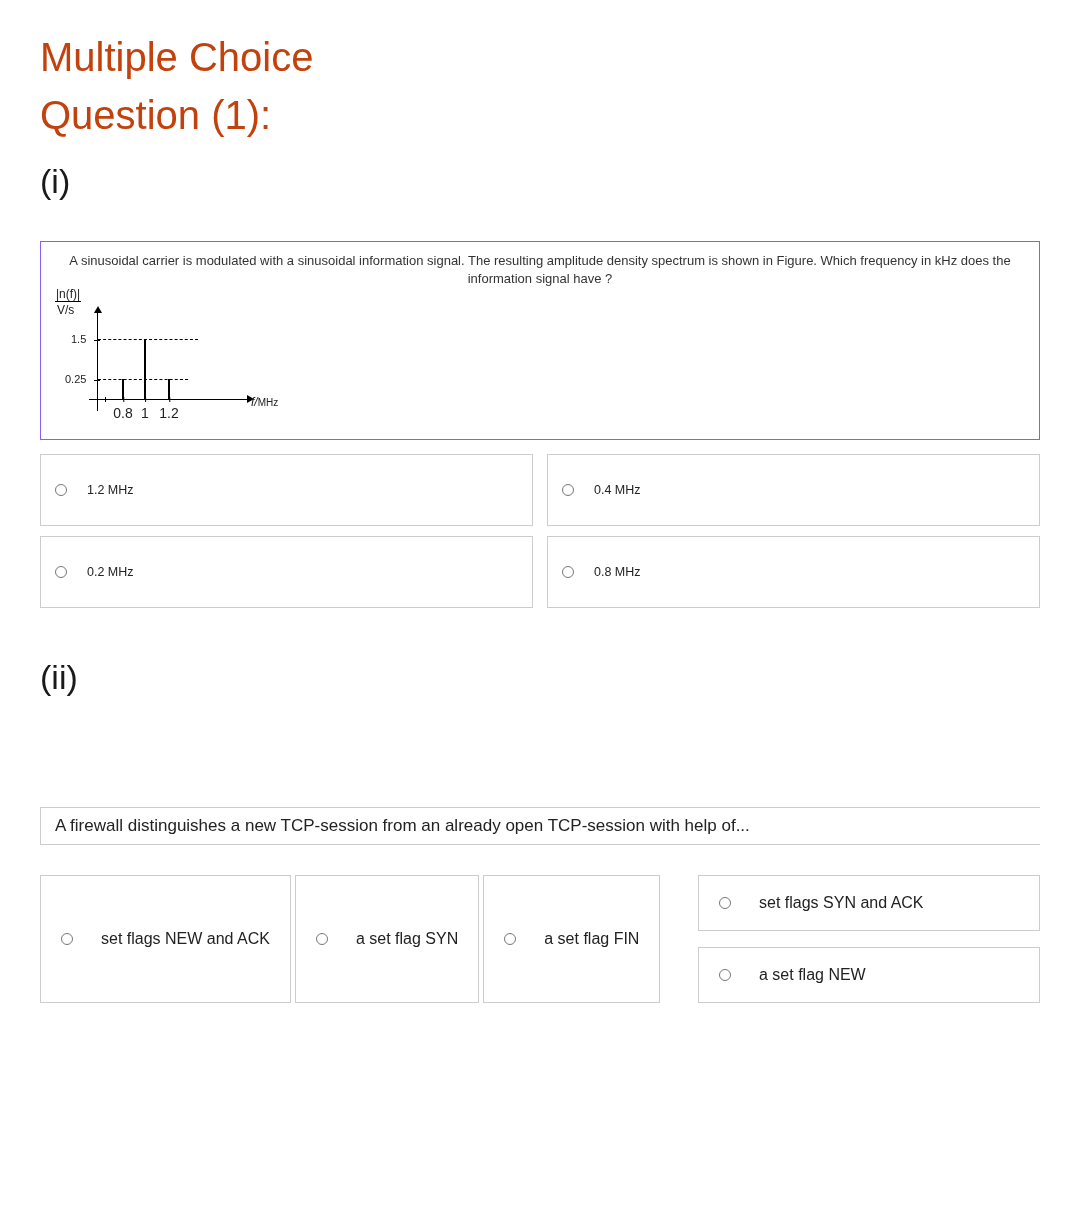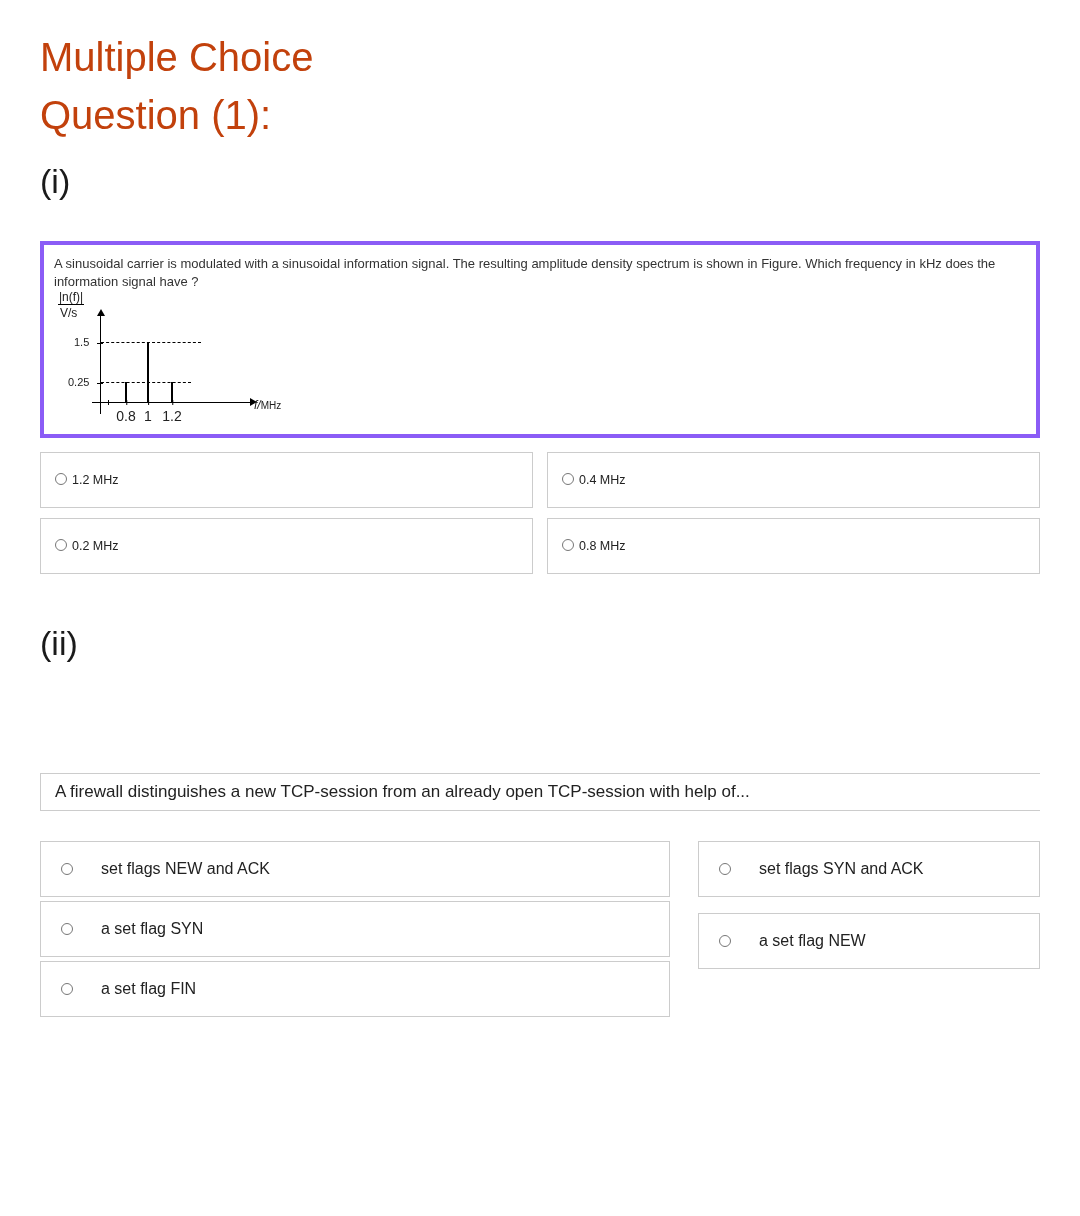--- a/index.html
+++ b/index.html
@@ -18,23 +18,24 @@
     margin-bottom: 4px;
   }
   .heading-line { display: block; }
   .part-label {
     font-size: 34px;
     font-weight: 400;
     color: #1a1a1a;
     margin: 18px 0 40px 0;
   }
   .q-block {
-    border: 4px solid #8b5cf6;
-    padding: 10px 10px 4px 10px;
+    border: 1px solid #8b5cf6;
+    padding: 10px 10px 12px 10px;
     margin-bottom: 14px;
+    text-align: center;
   }
   .q-text {
     font-size: 13px;
     color: #333;
     line-height: 1.35;
   }
   .fig-wrap {
     margin-top: 0;
   }
   
@@ -139,23 +140,24 @@
     flex-wrap: wrap;
   }
   .col {
     flex: 1 1 0;
     display: flex;
     flex-direction: column;
     gap: 10px;
   }
   .option {
     border: 1px solid #ccc;
-    padding: 20px 14px;
-    display: flex;
-    gap: 5px;
+    padding: 28px 14px;
+    display: flex;
+    align-items: center;
+    gap: 20px;
     cursor: pointer;
   }
   .option-b {
     border: 1px solid #ccc;
     padding: 18px 20px;
     display: flex;
     align-items: center;
     gap: 28px;
     cursor: pointer;
     font-size: 16px;
@@ -177,21 +179,21 @@
     padding: 8px 14px;
     font-size: 17px;
     color: #222;
     margin-bottom: 30px;
     width: 100%;
   }
   .grid-b {
     display: flex;
     gap: 28px;
   }
-  .col-b-left { flex: 0 0 63%; display: flex; flex-direction: column; gap: 4px; }
+  .col-b-left { flex: 0 0 63%; display: flex; flex-direction: row; gap: 4px; }
   .col-b-right { flex: 1; display: flex; flex-direction: column; gap: 16px; }
   .opt-label-b { font-size: 16px; color: #222; }
 </style>
 </head>
 <body>
 
 <div class="heading">
   <span class="heading-line">Multiple Choice</span>
   <span class="heading-line">Question (1):</span>
 </div>

